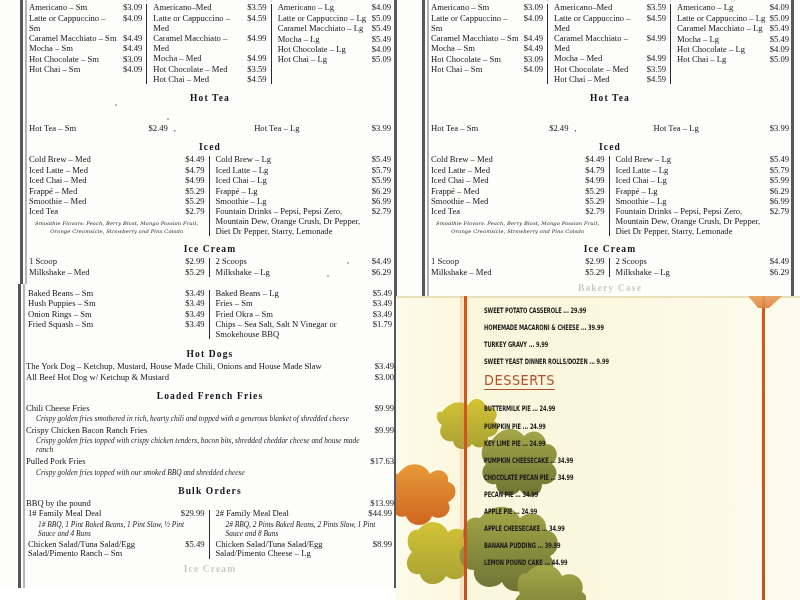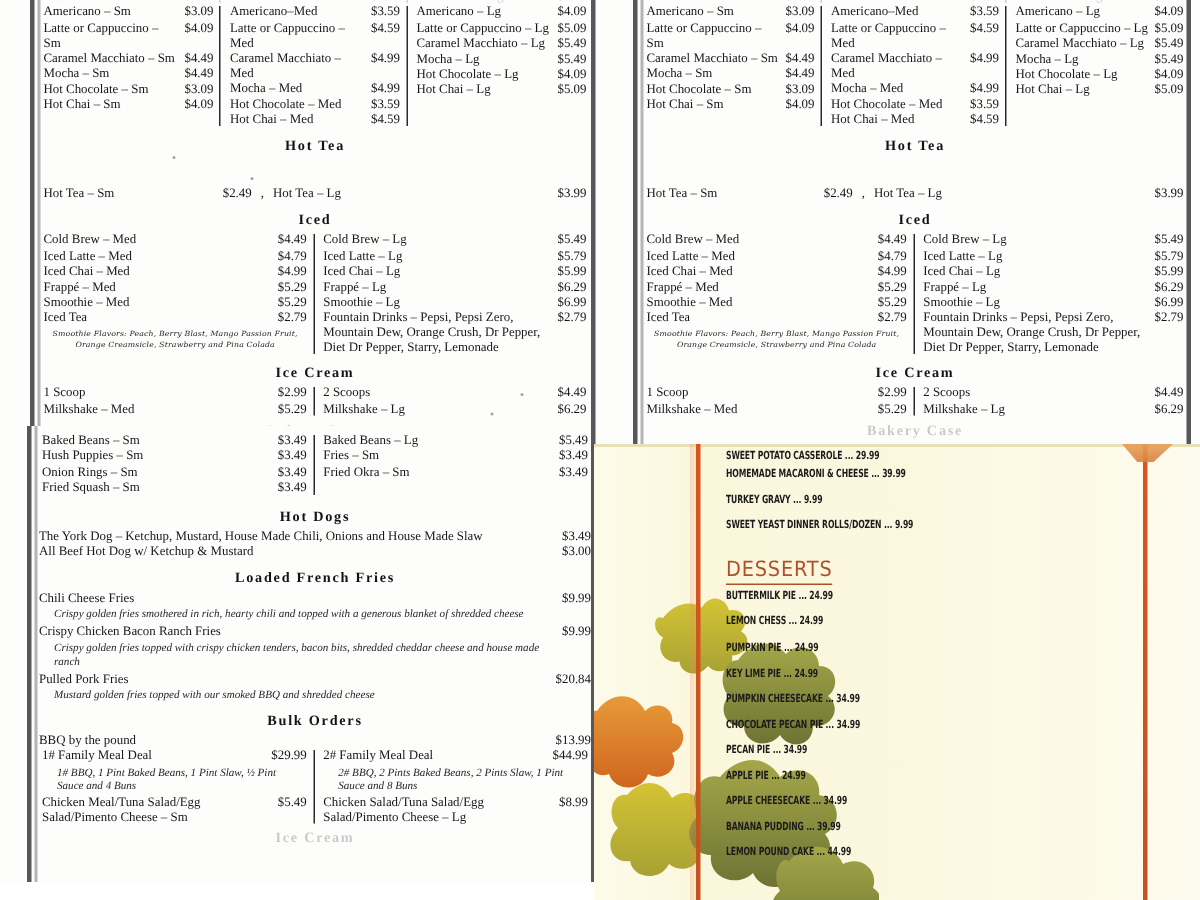--- a/index.html
+++ b/index.html
@@ -78,21 +78,21 @@
   .tri { display:flex; }
   .tri > .tcol { flex:1 1 0; padding:0 2px; }
 
   .hot-tea-line {
     display:flex; align-items:baseline;
     font-size:8.6px; margin-top:20px; padding:0 2px;
   }
   .hot-tea-line .l  { flex:0 0 33%; }
   .hot-tea-line .p1 { flex:0 0 auto; }
   .hot-tea-line .dot{ flex:0 0 auto; padding:0 6px; }
-  .hot-tea-line .r  { flex:1 1 auto; }
+  .hot-tea-line .r  { flex:1 1 auto;text-align:center; }
   .hot-tea-line .p2 { flex:0 0 auto; text-align:right; }
 
   
   .speck { position:absolute; background:#4a4a50; border-radius:50%; opacity:.5; }
 
   
   .dessert-card {
     position:absolute; left:396px; top:296px; width:404px; height:304px;
     background:#fbf6dc;
     overflow:hidden;
@@ -128,21 +128,21 @@
   .bakery-item {
     font-family:"DejaVu Sans", sans-serif;
     font-weight:bold;
     font-size:6.1px;
     letter-spacing:-0.1px;
     color:#1b1b1b;
     transform: scaleX(.84) scaleY(1.22);
     transform-origin: left center;
     white-space:nowrap;
   }
-  .bakery-row { height:17.1px; display:flex; align-items:flex-start; }
+  .bakery-row { height:17.1px; display:flex; align-items:flex-end; }
   .desserts-title {
     font-family:"DejaVu Sans", sans-serif;
     font-size:14px;
     color:#b0502a;
     letter-spacing:.6px;
     border-bottom:1.4px solid #b0502a;
     display:inline-block;
     padding-bottom:1px;
     margin: 6px 0 4px;
     transform: scaleX(.92);
@@ -606,20 +606,24 @@
               <span class="pr">$5.49</span>
             </div>
           <div class="row">
               <span class="nm">Fries – Sm</span>
               <span class="pr">$3.49</span>
             </div>
           <div class="row">
               <span class="nm">Fried Okra – Sm</span>
               <span class="pr">$3.49</span>
             </div>
+          <div class="row">
+              <span class="nm">Chips – Sea Salt, Salt N Vinegar or Smokehouse BBQ</span>
+              <span class="pr">$1.79</span>
+            </div>
         </div>
       </div>
 
       <div class="sec-head" style="margin-top:9px;">Hot Dogs</div>
       <div>
         <div class="row wide">
             <span class="nm">The York Dog – Ketchup, Mustard, House Made Chili, Onions and House Made Slaw</span>
             <span class="pr">$3.49</span>
           </div>
         <div class="row wide">
@@ -640,40 +644,40 @@
         <div style="margin-top:3px;">
           <div class="row wide">
               <span class="nm">Crispy Chicken Bacon Ranch Fries</span>
               <span class="pr">$9.99</span>
             </div>
           <div class="desc">Crispy golden fries topped with crispy chicken tenders, bacon bits, shredded cheddar cheese and house made ranch</div>
         </div>
         <div style="margin-top:3px;">
           <div class="row wide">
               <span class="nm">Pulled Pork Fries</span>
-              <span class="pr">$20.84</span>
-            </div>
-          <div class="desc">Mustard golden fries topped with our smoked BBQ and shredded cheese</div>
+              <span class="pr">$17.63</span>
+            </div>
+          <div class="desc">Crispy golden fries topped with our smoked BBQ and shredded cheese</div>
         </div>
       </div>
 
       <div class="sec-head" style="margin-top:9px;">Bulk Orders</div>
       <div class="row wide">
         <span class="nm">BBQ by the pound</span>
         <span class="pr">$13.99</span>
       </div>
       <div class="cols">
         <div class="col">
           <div class="row">
               <span class="nm">1# Family Meal Deal</span>
               <span class="pr">$29.99</span>
             </div>
           <div class="desc" style="padding-right:6px;">1# BBQ, 1 Pint Baked Beans, 1 Pint Slaw, ½ Pint Sauce and 4 Buns</div>
           <div class="row" style="margin-top:2px;">
-              <span class="nm">Chicken Meal/Tuna Salad/Egg Salad/Pimento Cheese – Sm</span>
+              <span class="nm">Chicken Salad/Tuna Salad/Egg Salad/Pimento Ranch – Sm</span>
               <span class="pr">$5.49</span>
             </div>
         </div>
         <div class="vrule"></div>
         <div class="col">
           <div class="row">
               <span class="nm">2# Family Meal Deal</span>
               <span class="pr">$44.99</span>
             </div>
           <div class="desc" style="padding-right:6px;">2# BBQ, 2 Pints Baked Beans, 2 Pints Slaw, 1 Pint Sauce and 8 Buns</div>
@@ -739,23 +743,20 @@
 
       <div class="desserts-title-wrap">
         <span class="desserts-title">DESSERTS</span>
       </div>
 
       <div>
         <div class="bakery-row">
             <span class="bakery-item">BUTTERMILK PIE ... 24.99</span>
           </div>
         <div class="bakery-row">
-            <span class="bakery-item">LEMON CHESS ... 24.99</span>
-          </div>
-        <div class="bakery-row">
             <span class="bakery-item">PUMPKIN PIE ... 24.99</span>
           </div>
         <div class="bakery-row">
             <span class="bakery-item">KEY LIME PIE ... 24.99</span>
           </div>
         <div class="bakery-row">
             <span class="bakery-item">PUMPKIN CHEESECAKE ... 34.99</span>
           </div>
         <div class="bakery-row">
             <span class="bakery-item">CHOCOLATE PECAN PIE ... 34.99</span>

